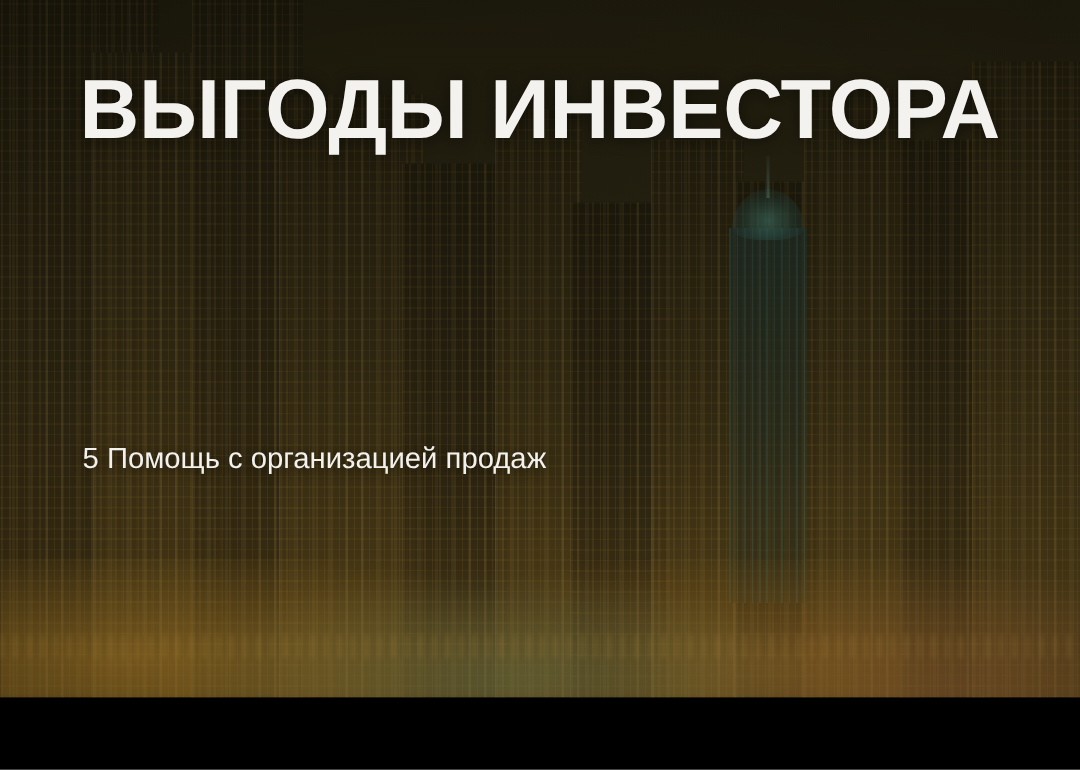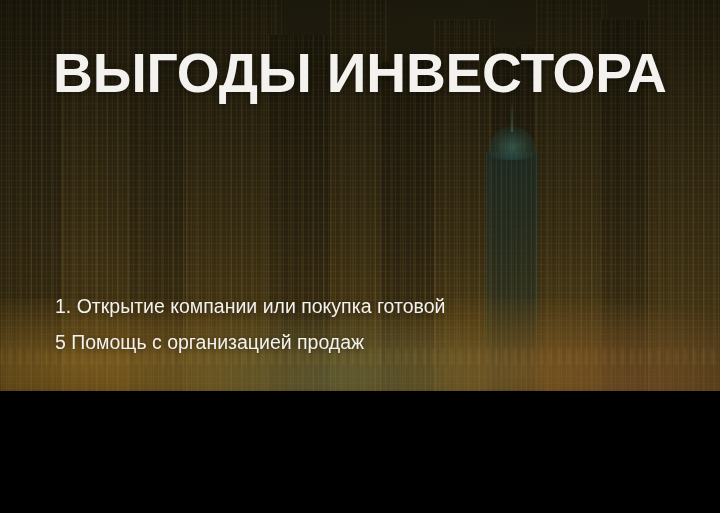--- a/index.html
+++ b/index.html
@@ -3,21 +3,21 @@
 <meta charset="utf-8">
 <style>
   html, body {
     margin: 0;
     padding: 0;
     background: #000;
   }
   #slide {
     position: relative;
     width: 720px;
-    height: 391px;
+    height: 465px;
     overflow: hidden;
     font-family: "Liberation Sans", sans-serif;
     background: #1d1b10;
   }
 
   
   .bg-layer {
     position: absolute;
     inset: 0;
     pointer-events: none;
@@ -257,21 +257,20 @@
 
   <div class="bg-layer bg-tint"></div>
   <div class="bg-layer bg-vignette"></div>
 
   <div class="content">
 
     <div class="title">ВЫГОДЫ ИНВЕСТОРА</div>
 
 
     <ul class="list">
-      <li>1. Открытие компании или покупка готовой</li>
       <li>5 Помощь с организацией продаж</li>
     </ul>
 
     <div class="watermark">
       <span class="wm-mark">
         <i class="wm-c1"></i>
           <i class="wm-c2"></i>
           <i class="wm-c3"></i>
           <i class="wm-c4"></i>
       </span>

